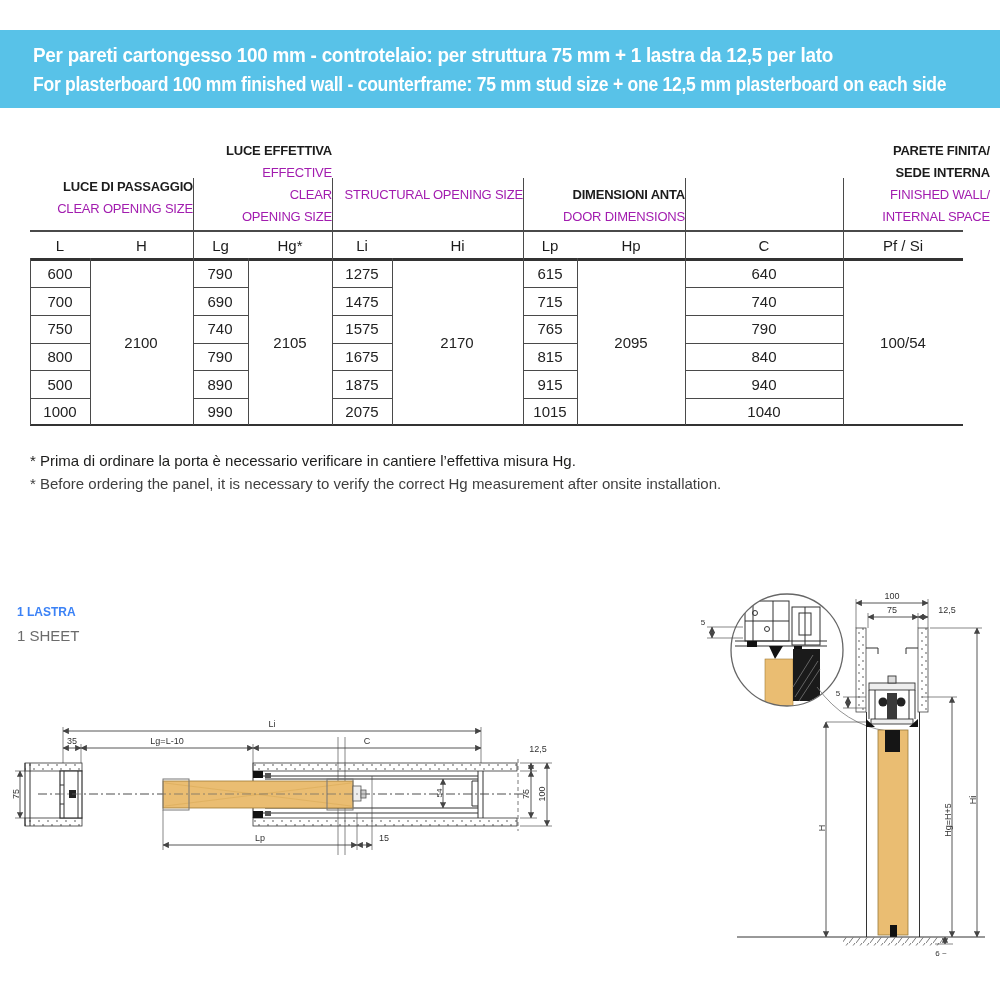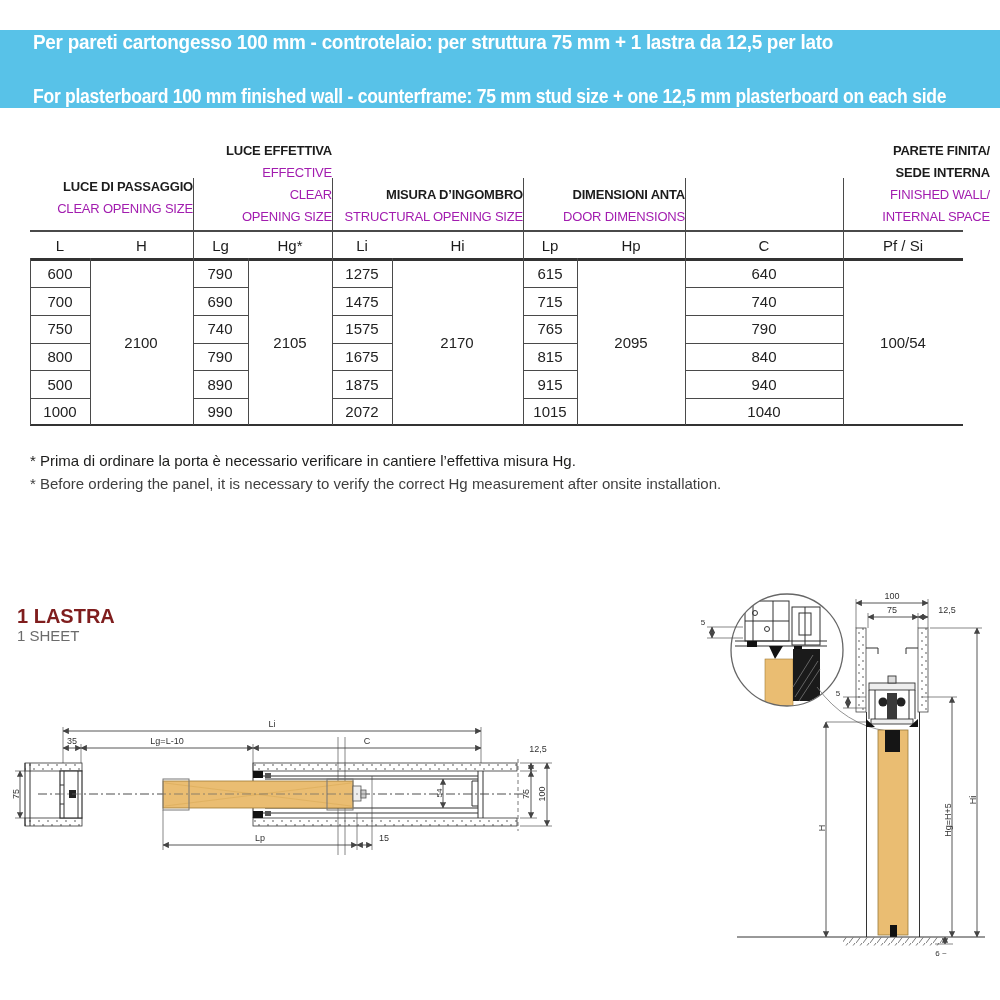--- a/index.html
+++ b/index.html
@@ -1,33 +1,33 @@
 <!DOCTYPE html>
 <html><head>
 <meta charset="utf-8">
 <style>
   html,body{margin:0;padding:0;background:#fff;font-family:"Liberation Sans",sans-serif;}
   .page{position:relative;width:1000px;height:1000px;background:#fff;overflow:hidden;}
   
-  .banner{position:absolute;left:0;top:30px;width:1000px;height:78px;display:flex;flex-direction:column;justify-content:space-between;}
+  .banner{position:absolute;left:0;top:30px;width:1000px;height:78px;display:flex;flex-direction:column;justify-content:center;}
   .banner .l1{margin-left:33px;font-size:21px;font-weight:700;color:#fff;letter-spacing:-0.3px;transform:scaleX(.9);transform-origin:left;white-space:nowrap;}
   .banner .l2{margin-left:33px;margin-top:6px;font-size:19.5px;font-weight:700;color:#fff;letter-spacing:-0.3px;transform:scaleX(.9);transform-origin:left;white-space:nowrap;}
   
   .hl,.vl{position:absolute;background:#4a4a4a;}
   .thk{background:#333;}
   
   .gh{position:absolute;text-align:right;font-size:13px;line-height:22px;font-weight:700;color:#1c1c1c;letter-spacing:-0.2px;white-space:nowrap;}
   .gh .en{display:block;font-weight:400;color:#a21caf;}
   .gh .it{display:block;}
   
   .sub{position:absolute;top:233px;height:25px;line-height:25px;text-align:center;font-size:15px;color:#1c1c1c;}
   .tc{position:absolute;transform:translate(-50%,-50%);font-size:15px;color:#222;white-space:nowrap;}
   .note1{position:absolute;left:30px;top:452px;font-size:15px;font-weight:400;color:#1c1c1b;}
   .note2{position:absolute;left:30px;top:475px;font-size:15px;color:#3f3f3f;}
-  .slab1{position:absolute;left:17px;top:605px;font-size:20px;font-weight:700;color:#7f1d1d;}
+  .slab1{position:absolute;left:17px;top:605px;font-size:12px;font-weight:700;color:#3b82f6;}
   .slab2{position:absolute;left:17px;top:627px;font-size:15px;color:#6b6b6b;}
   svg{position:absolute;}
   svg text{font-family:"Liberation Sans",sans-serif;}
   .dt{font-size:9px;fill:#333;text-anchor:middle;}
   .dts{font-size:8px;fill:#333;text-anchor:middle;}
   .d1{stroke:#444;stroke-width:.9;fill:none;marker-start:url(#arw1);marker-end:url(#arw1);}
   .d2{stroke:#444;stroke-width:.9;fill:none;marker-start:url(#arw2);marker-end:url(#arw2);}
   .ex{stroke:#555;stroke-width:.7;fill:none;}
   .st{stroke:#333;stroke-width:1;fill:none;}
 </style>
@@ -45,21 +45,20 @@
     <span class="it">LUCE DI PASSAGGIO</span>
     <span class="en">CLEAR OPENING SIZE</span>
   </div>
   <div class="gh" style="left:193px;top:140px;width:139px">
     <span class="it">LUCE EFFETTIVA</span>
     <span class="en">EFFECTIVE</span>
     <span class="en">CLEAR</span>
     <span class="en">OPENING SIZE</span>
   </div>
   <div class="gh" style="left:332px;top:184px;width:191px">
-    <span class="it">MISURA D’INGOMBRO</span>
     <span class="en">STRUCTURAL OPENING SIZE</span>
   </div>
   <div class="gh" style="left:523px;top:184px;width:162px">
     <span class="it">DIMENSIONI ANTA</span>
     <span class="en">DOOR DIMENSIONS</span>
   </div>
   <div class="gh" style="left:870px;top:140px;width:120px">
     <span class="it">PARETE FINITA/</span>
     <span class="it">SEDE INTERNA</span>
     <span class="en">FINISHED WALL/</span>
@@ -128,21 +127,21 @@
   <div class="tc" style="left:220px;top:301px">690</div>
   <div class="tc" style="left:220px;top:328px">740</div>
   <div class="tc" style="left:220px;top:356px">790</div>
   <div class="tc" style="left:220px;top:384px">890</div>
   <div class="tc" style="left:220px;top:411px">990</div>
   <div class="tc" style="left:362px;top:273px">1275</div>
   <div class="tc" style="left:362px;top:301px">1475</div>
   <div class="tc" style="left:362px;top:328px">1575</div>
   <div class="tc" style="left:362px;top:356px">1675</div>
   <div class="tc" style="left:362px;top:384px">1875</div>
-  <div class="tc" style="left:362px;top:411px">2072</div>
+  <div class="tc" style="left:362px;top:411px">2075</div>
   <div class="tc" style="left:550px;top:273px">615</div>
   <div class="tc" style="left:550px;top:301px">715</div>
   <div class="tc" style="left:550px;top:328px">765</div>
   <div class="tc" style="left:550px;top:356px">815</div>
   <div class="tc" style="left:550px;top:384px">915</div>
   <div class="tc" style="left:550px;top:411px">1015</div>
   <div class="tc" style="left:764px;top:273px">640</div>
   <div class="tc" style="left:764px;top:301px">740</div>
   <div class="tc" style="left:764px;top:328px">790</div>
   <div class="tc" style="left:764px;top:356px">840</div>

